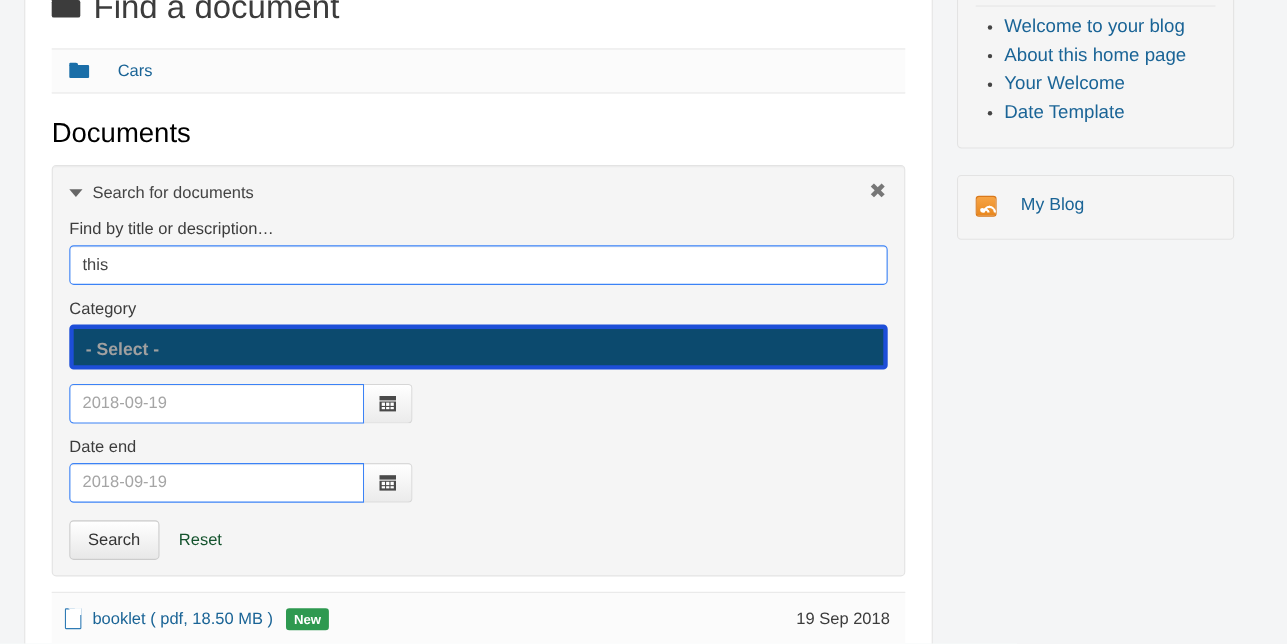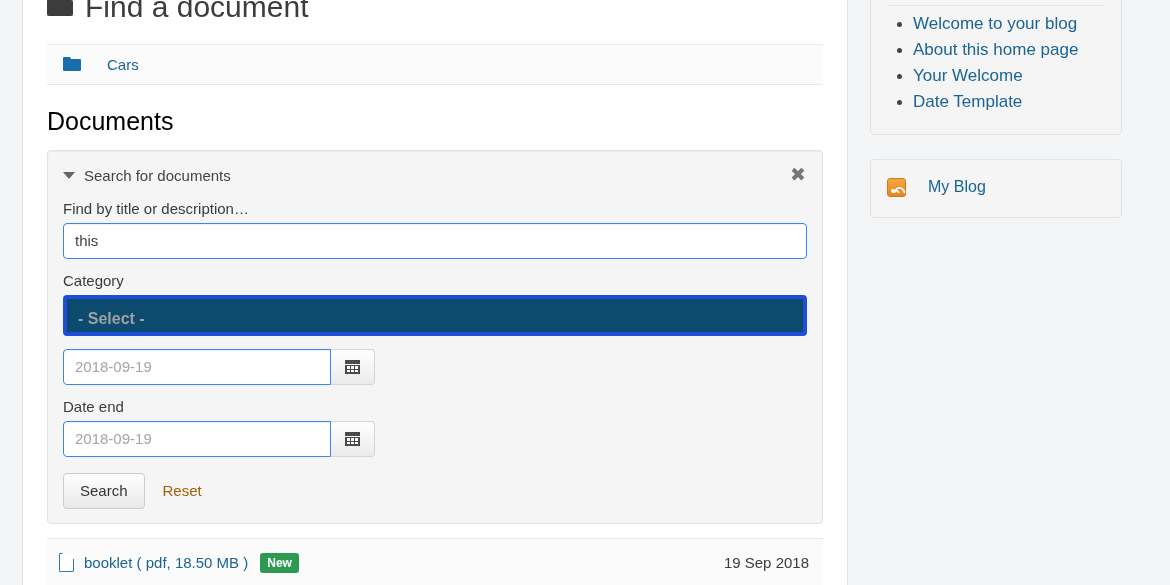--- a/index.html
+++ b/index.html
@@ -254,21 +254,21 @@
     color: #333333;
     background: linear-gradient(to bottom, #ffffff 0%, #e8e8e8 100%);
     border: 1px solid #cccccc;
     border-radius: 4px;
     padding: 8px 16px;
     cursor: pointer;
     line-height: 1.2;
   }
   .btn-link {
     font-size: 15px;
-    color: #a16207;
+    color: #14532d;
     background: none;
     border: none;
     cursor: pointer;
     font-family: "Liberation Sans", sans-serif;
     padding: 0;
   }
 
   
   .doc-list { margin-top: 14px; }
   .doc-row {

